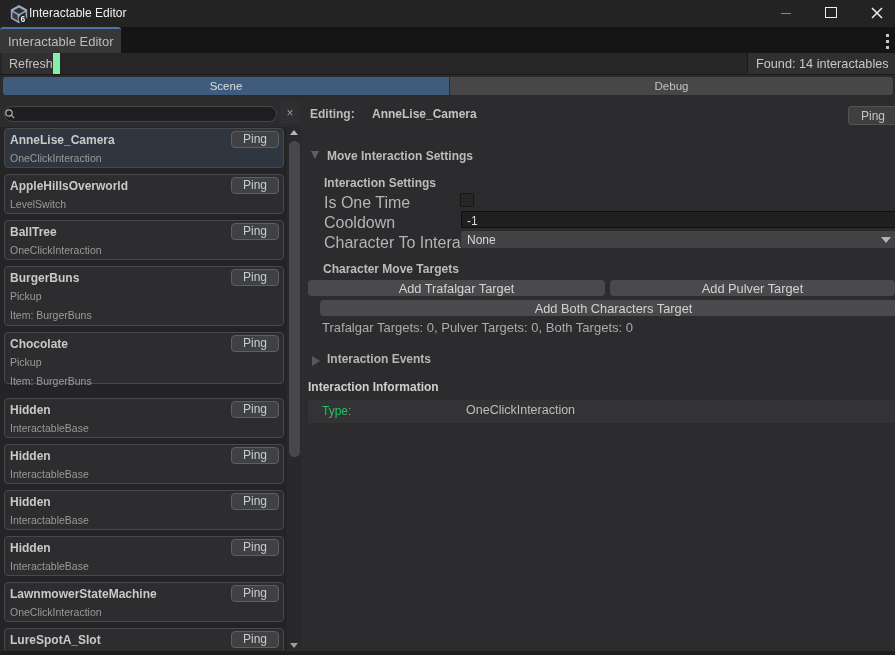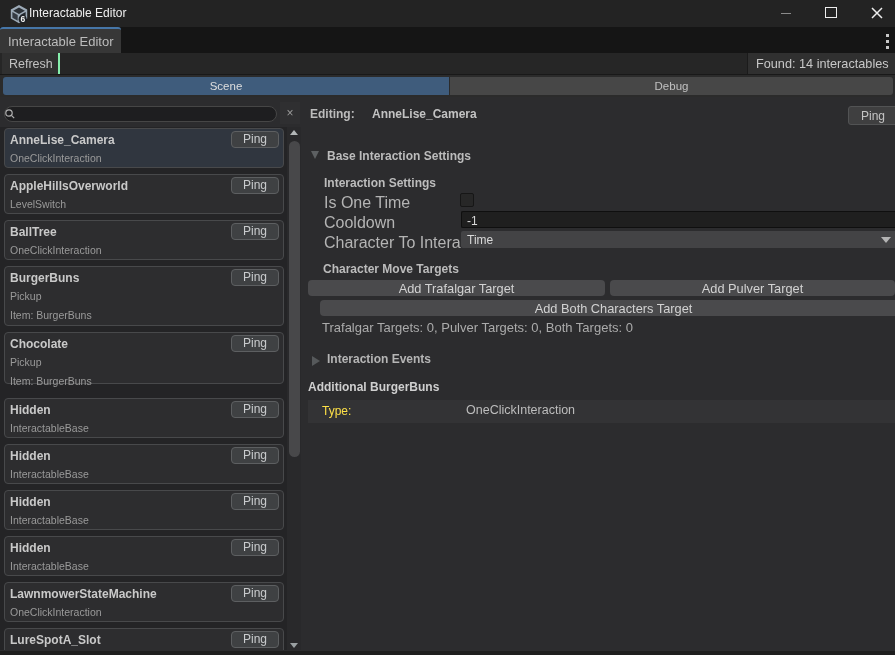--- a/index.html
+++ b/index.html
@@ -10,21 +10,21 @@
 #titlebar{left:0;top:0;width:895px;height:27px;background:#232323;}
 #title-text{left:29px;top:6px;font-size:12px;color:#f0f0f0;}
 
 #tabbar{left:0;top:27px;width:895px;height:26px;background:#151515;}
 #tab{left:0;top:0;width:121px;height:26px;background:#373737;border-top:2px solid #4676a8;border-radius:3px 3px 0 0;box-sizing:border-box;}
 #tab span{position:absolute;left:8px;top:5px;font-size:13px;color:#bcbcbc;}
 #dots{left:886px;top:34px;width:4px;height:16px;}
 .dot{position:absolute;left:0;width:3px;height:3px;background:#c8c8c8;}
 
 #toolbar{left:0;top:53px;width:895px;height:22px;background:#262626;border-bottom:1px solid #191919;box-sizing:border-box;}
-#refresh{left:2px;top:0;width:58px;height:21px;background:#303030;border-right:2px solid #86efac;box-sizing:border-box;}
+#refresh{left:2px;top:0;width:58px;height:21px;background:#303030;border-right:7px solid #86efac;box-sizing:border-box;}
 #refresh span{position:absolute;left:7px;top:4px;font-size:12.5px;color:#c2c2c2;}
 #found{left:747px;top:0;width:148px;height:21px;background:#303030;border-left:1px solid #1b1b1b;box-sizing:border-box;}
 #found span{position:absolute;left:8px;top:3.5px;font-size:12.7px;color:#c8c8c8;}
 
 #segrow{left:0;top:75px;width:895px;height:22px;background:#2b2b2b;}
 #btn-scene{left:3px;top:2px;width:446px;height:18px;background:#3f5c7c;border-radius:3px 0 0 3px;}
 #btn-debug{left:450px;top:2px;width:443px;height:18px;background:#474747;border-radius:0 3px 3px 0;}
 #btn-scene span,#btn-debug span{position:absolute;width:100%;text-align:center;top:3px;font-size:11.5px;color:#dedede;}
 #btn-debug span{color:#c0c0c0;}
 
@@ -52,21 +52,21 @@
 .tri-right{position:absolute;width:0;height:0;border-top:5px solid transparent;border-bottom:5px solid transparent;border-left:8.3px solid #56595b;}
 #checkbox{left:460px;top:193px;width:14px;height:14px;background:#272727;border:1px solid #161616;border-radius:2px;box-sizing:border-box;}
 #cooldown-field{left:461px;top:211px;width:434px;height:17px;background:#1f1f1f;border:1px solid #0f0f0f;border-radius:2px 0 0 2px;box-sizing:border-box;border-right:none;}
 #cooldown-field span{position:absolute;left:5px;top:2px;font-size:12px;color:#d8d8d8;}
 #dropdown{left:461px;top:231px;width:434px;height:17px;background:#434345;border-radius:2px 0 0 2px;}
 #dropdown span{position:absolute;left:6px;top:2px;font-size:12px;color:#d8d8d8;}
 #dd-arrow{left:881px;top:237px;width:0;height:0;border-left:5px solid transparent;border-right:5px solid transparent;border-top:6px solid #b4b4b4;}
 .gbtn{position:absolute;height:16px;background:#4a4a4c;border-radius:4px;}
 .gbtn span{position:absolute;width:100%;text-align:center;top:1px;font-size:12.8px;color:#d2d2d2;}
 #typerow{left:308px;top:400px;width:587px;height:23px;background:#333335;}
-#typerow .t1{position:absolute;left:14px;top:4px;font-size:12px;color:#fde047;}
+#typerow .t1{position:absolute;left:14px;top:4px;font-size:12px;color:#22c55e;}
 #typerow .t2{position:absolute;left:158px;top:3px;font-size:12.5px;color:#bdbdbd;}
 #bottomedge{left:0;top:651px;width:895px;height:4px;background:#1e1e1e;}
 </style>
 </head>
 <body>
 <div id="win">
   <div class="abs" id="titlebar"></div>
   <svg class="abs" style="left:9px;top:4px" width="20" height="21" viewBox="0 0 20 21">
     <polygon points="10,1 18.2,5.6 18.2,14.6 10,19.2 1.8,14.6 1.8,5.6" fill="#9dabb8"></polygon>
     <polygon points="10,3.4 15.9,6.7 10,10 4.1,6.7" fill="#2b3036"></polygon>
@@ -202,50 +202,50 @@
   <div class="abs" id="sb-thumb"></div>
   <div class="abs" id="sb-down"></div>
 
   <div class="rp-bold" style="left:310px;top:107px">Editing:</div>
   <div class="rp-bold" style="left:372px;top:107px;color:#c3c3c3">AnneLise_Camera</div>
   <div class="abs" id="edit-ping">
       <span>Ping</span>
     </div>
 
   <div class="tri-down" style="left:311px;top:151px"></div>
-  <div class="rp-bold" style="left:327px;top:149px">Base Interaction Settings</div>
+  <div class="rp-bold" style="left:327px;top:149px">Move Interaction Settings</div>
 
   <div class="rp-bold" style="left:324px;top:175.5px">Interaction Settings</div>
   <div class="rp-label" style="left:324px;top:194px">Is One Time</div>
   <div class="abs" id="checkbox"></div>
   <div class="rp-label" style="left:324px;top:214px">Cooldown</div>
   <div class="abs" id="cooldown-field">
       <span>-1</span>
     </div>
   <div class="rp-label" style="left:324px;top:234px">Character To Interact</div>
   <div class="abs" id="dropdown">
-      <span>Time</span>
+      <span>None</span>
     </div>
   <div class="abs" id="dd-arrow"></div>
 
   <div class="rp-bold" style="left:323px;top:262px">Character Move Targets</div>
   <div class="gbtn" style="left:308px;top:280px;width:297px">
       <span>Add Trafalgar Target</span>
     </div>
   <div class="gbtn" style="left:610px;top:280px;width:285px">
       <span>Add Pulver Target</span>
     </div>
   <div class="gbtn" style="left:320px;top:300px;width:587px">
       <span>Add Both Characters Target</span>
     </div>
   <div class="rp-label" style="left:322px;top:320px;color:#ababab;font-size:13px">Trafalgar Targets: 0, Pulver Targets: 0, Both Targets: 0</div>
 
   <div class="tri-right" style="left:312px;top:355.5px"></div>
   <div class="rp-bold" style="left:327px;top:352px;color:#b5b5b5">Interaction Events</div>
 
-  <div class="rp-bold" style="left:308px;top:380px;color:#cfcfcf">Additional BurgerBuns</div>
+  <div class="rp-bold" style="left:308px;top:380px;color:#cfcfcf">Interaction Information</div>
   <div class="abs" id="typerow">
       <span class="t1">Type:</span>
       <span class="t2">OneClickInteraction</span>
     </div>
 
   <div class="abs" id="bottomedge"></div>
 </div>
 
 </body></html>

